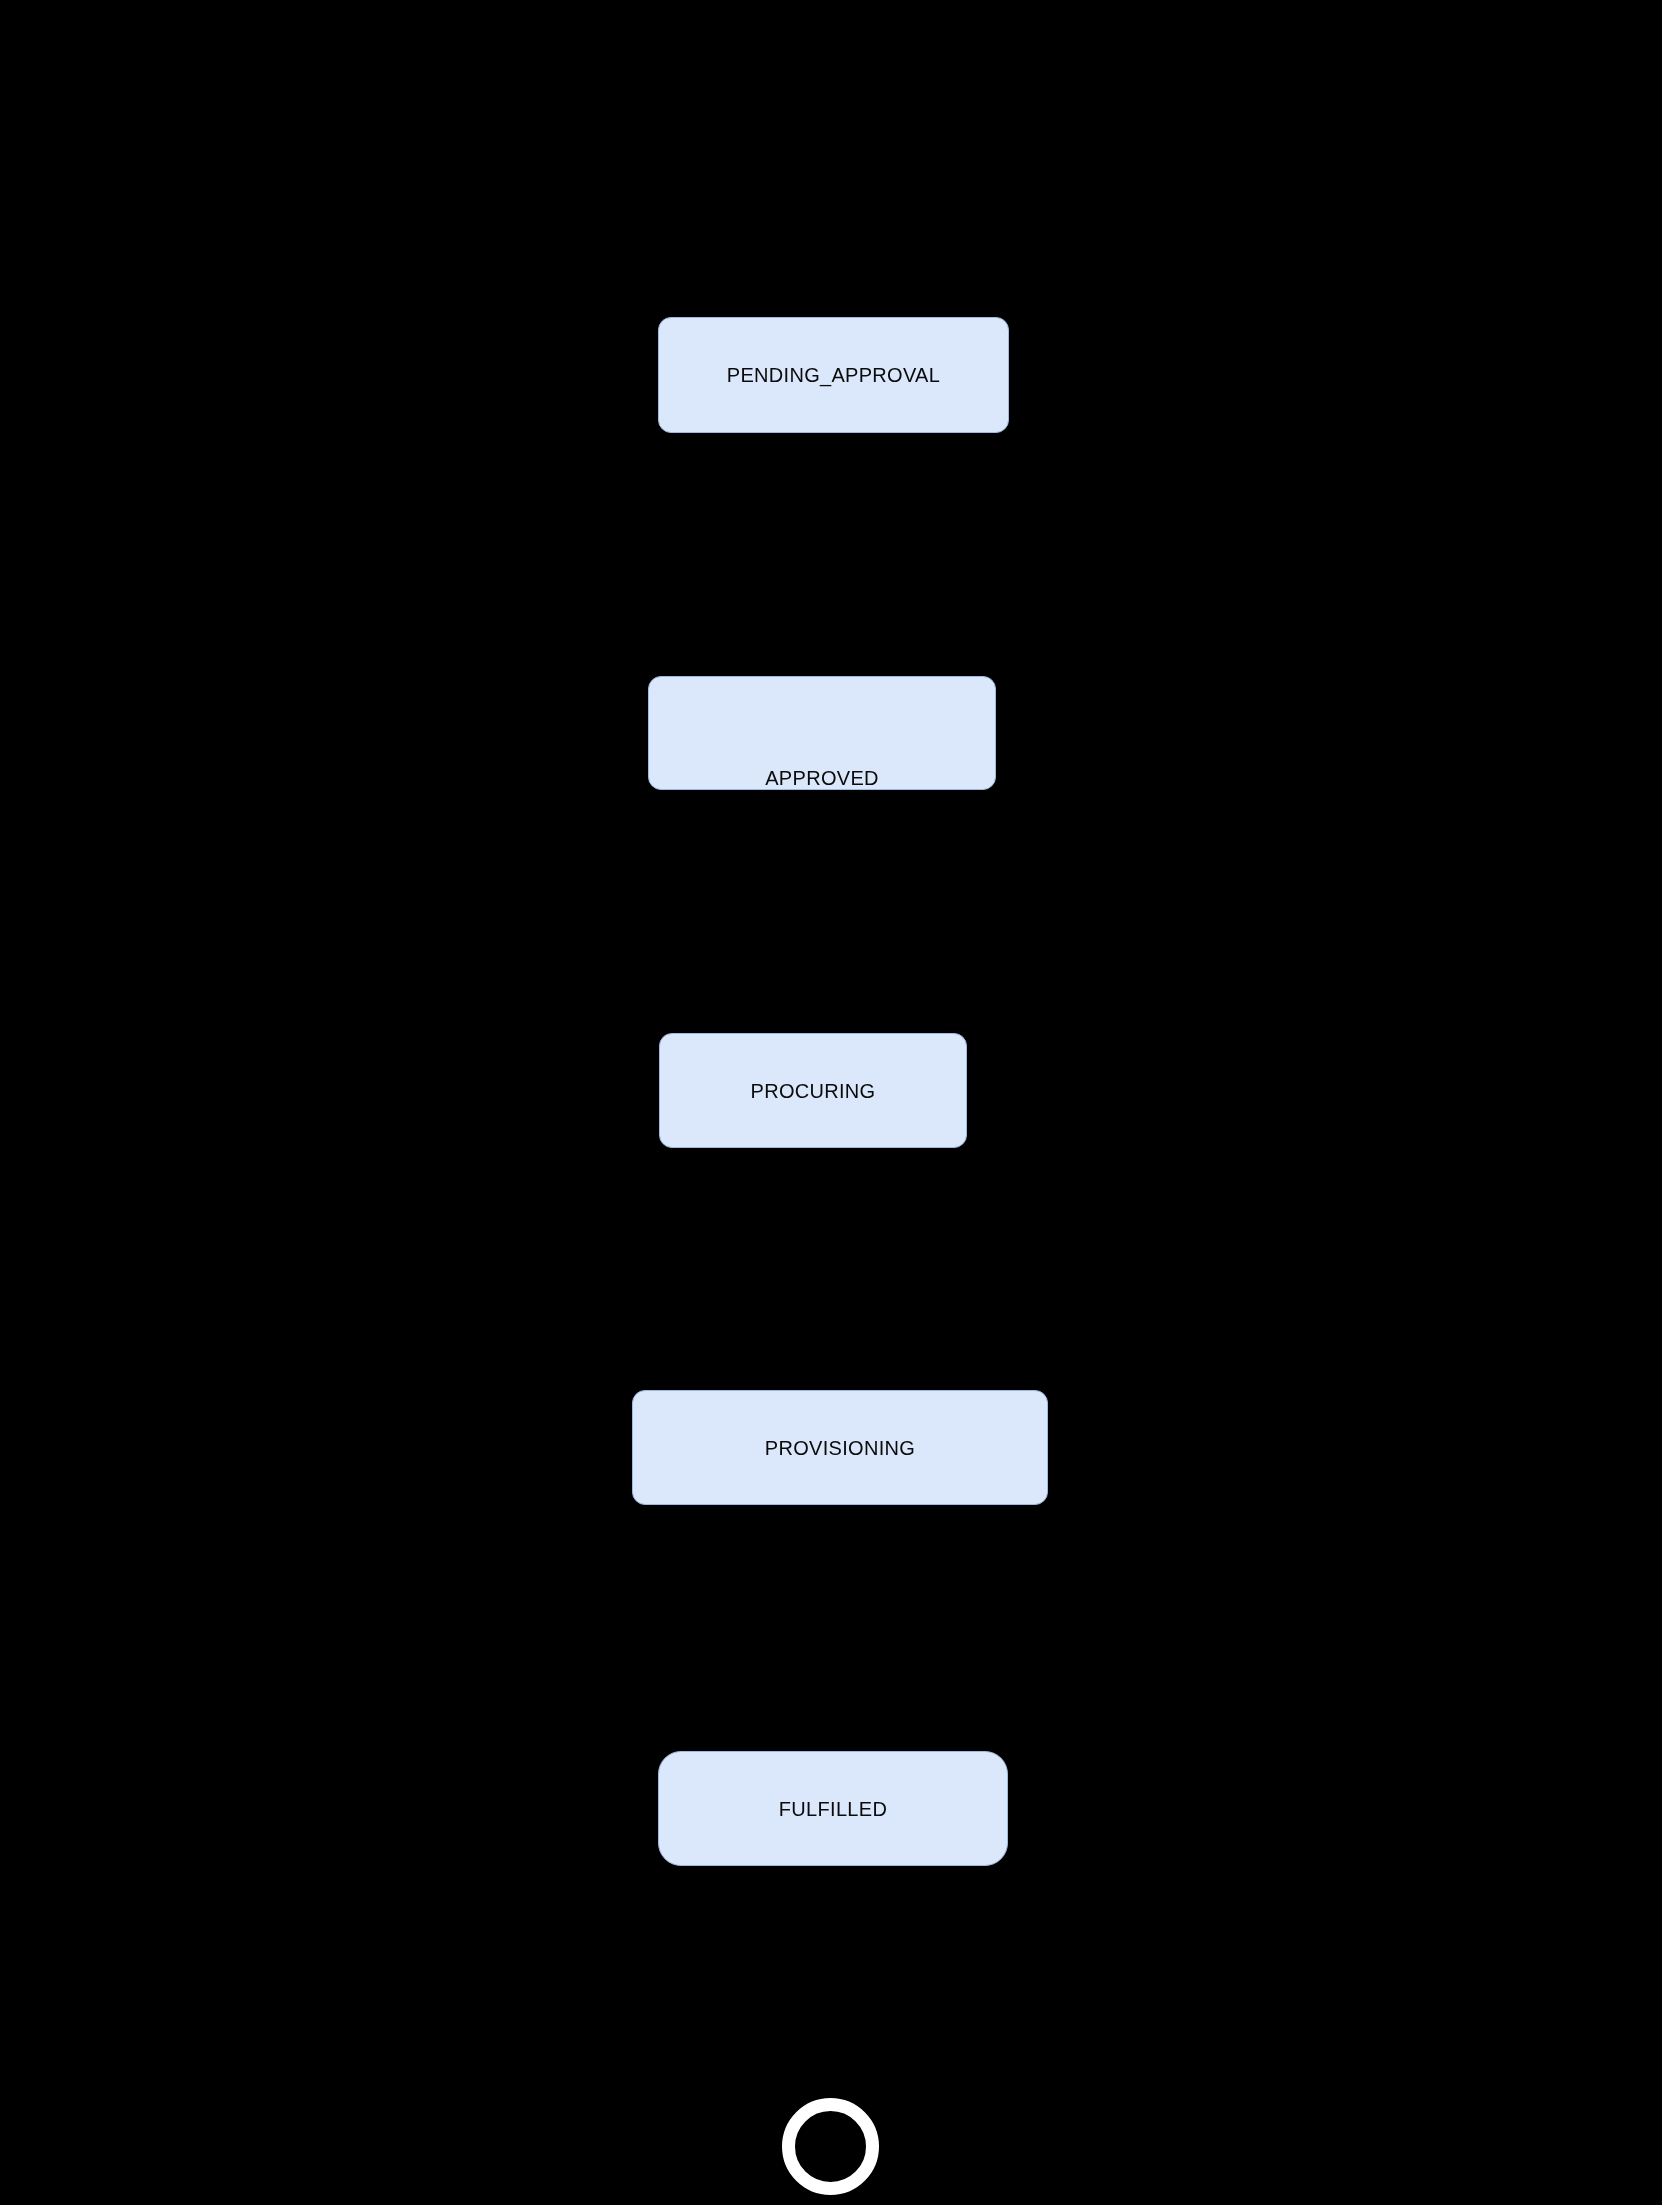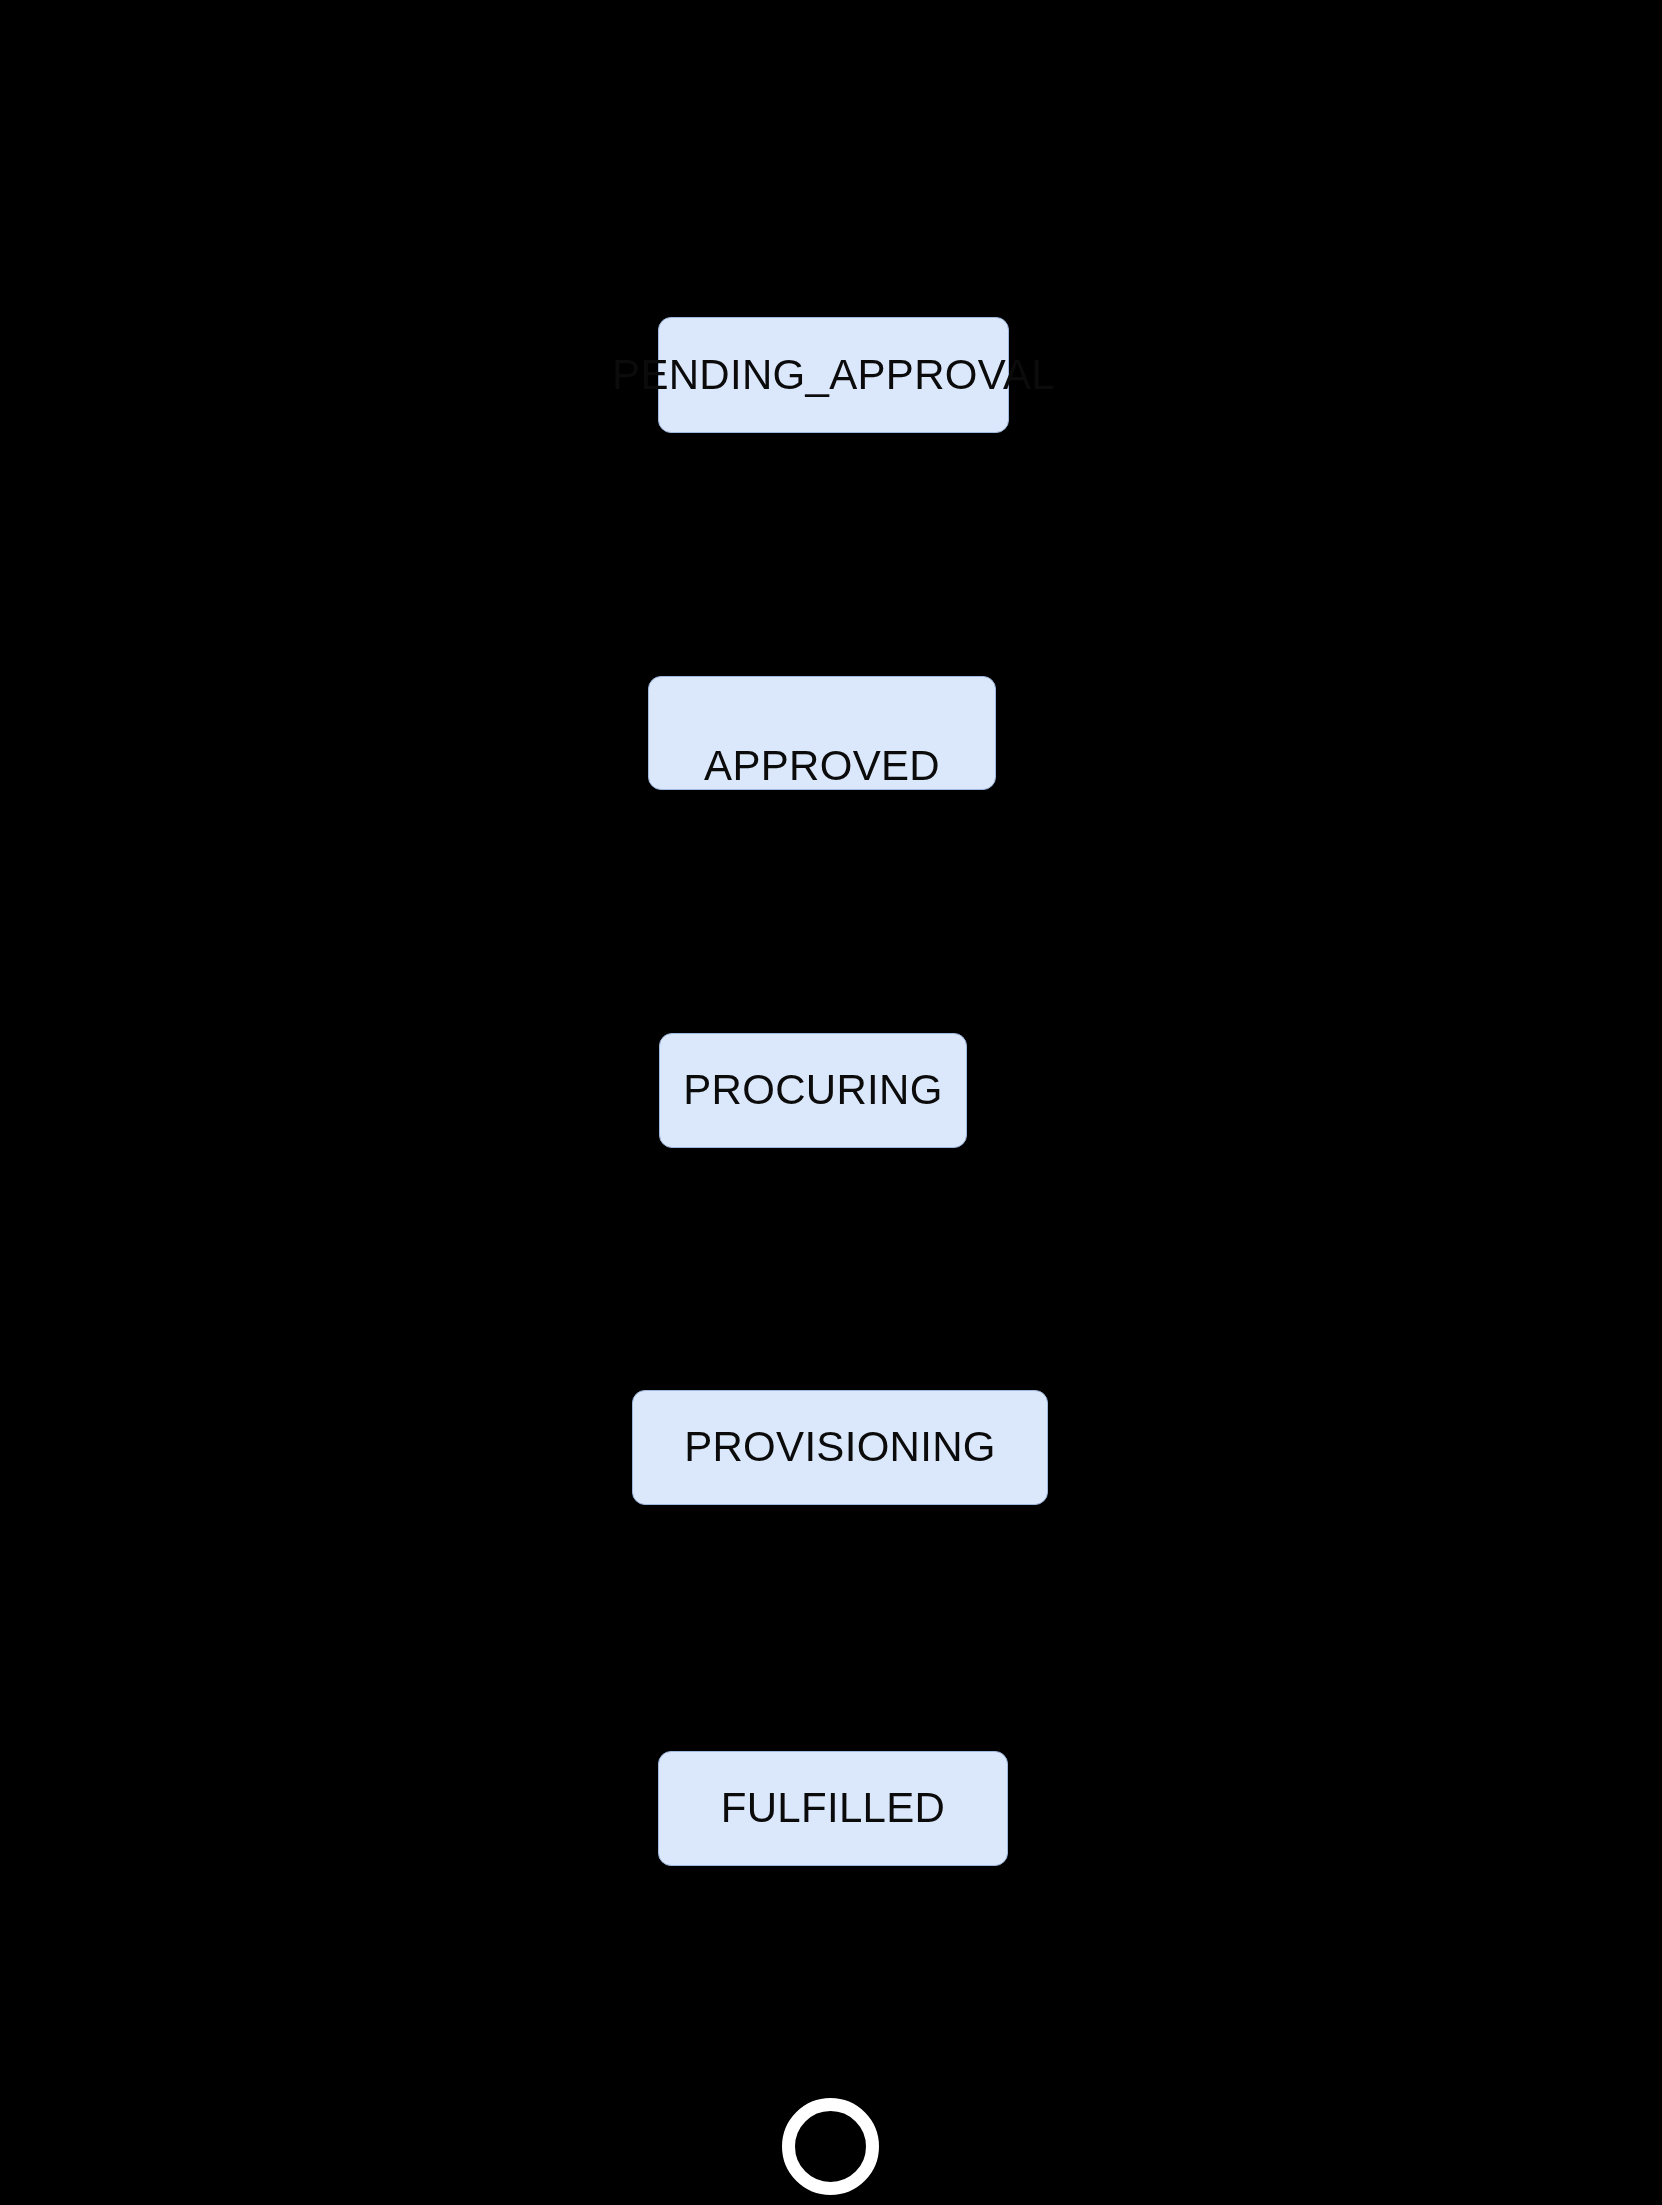--- a/index.html
+++ b/index.html
@@ -44,33 +44,33 @@
     border-radius: 13px;
     display: flex;
     align-items: center;
     justify-content: center;
     text-align: center;
   }
 
   .state-node-label {
     color: #0b0b0b;
     font-family: "Liberation Sans", sans-serif;
-    font-size: 42px;
+    font-size: 20px;
     font-weight: 400;
     letter-spacing: 0.3px;
     line-height: 1.1;
     white-space: nowrap;
   }
 
   
   #node-pending-approval { left: 658px; top: 317px;  width: 351px; height: 116px; }
   #node-approved         { left: 648px; top: 676px; width: 348px; height: 114px; align-items: flex-end; }
   #node-procuring        { left: 659px; top: 1033px; width: 308px; height: 115px; }
   #node-provisioning     { left: 632px; top: 1390px; width: 416px; height: 115px; }
-  #node-fulfilled        { left: 658px; top: 1751px; width: 350px; height: 115px; }
+  #node-fulfilled        { left: 658px; top: 1751px; width: 350px; height: 115px; border-radius: 23px; }
 
   
   #end-state-marker {
     position: absolute;
     left: 782px;
     top: 2098px;
     width: 97px;
     height: 97px;
     box-sizing: border-box;
     border-radius: 50%;

